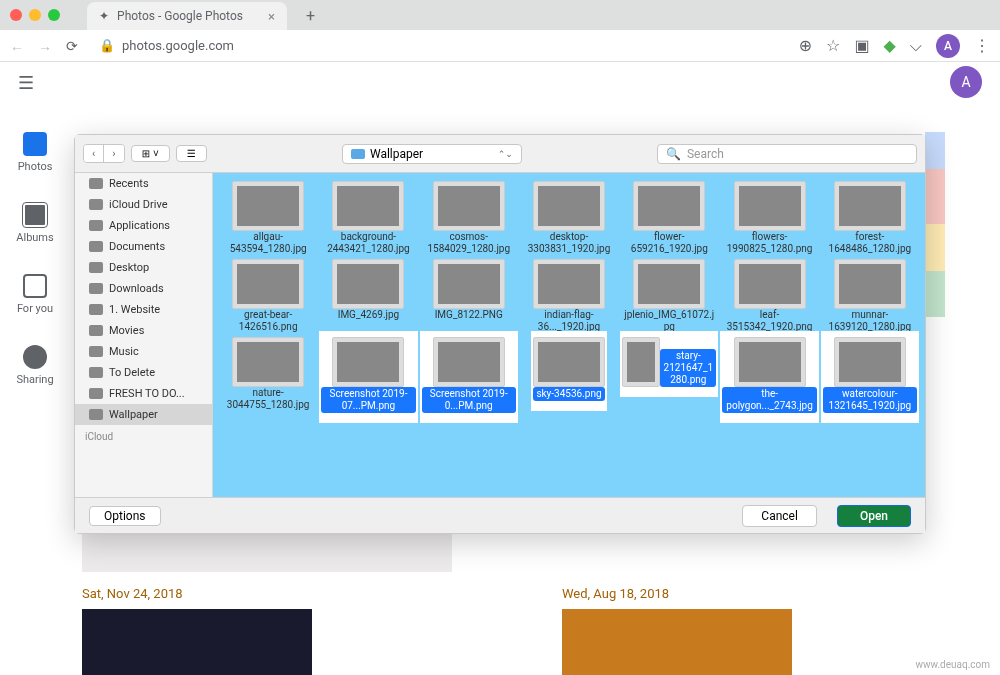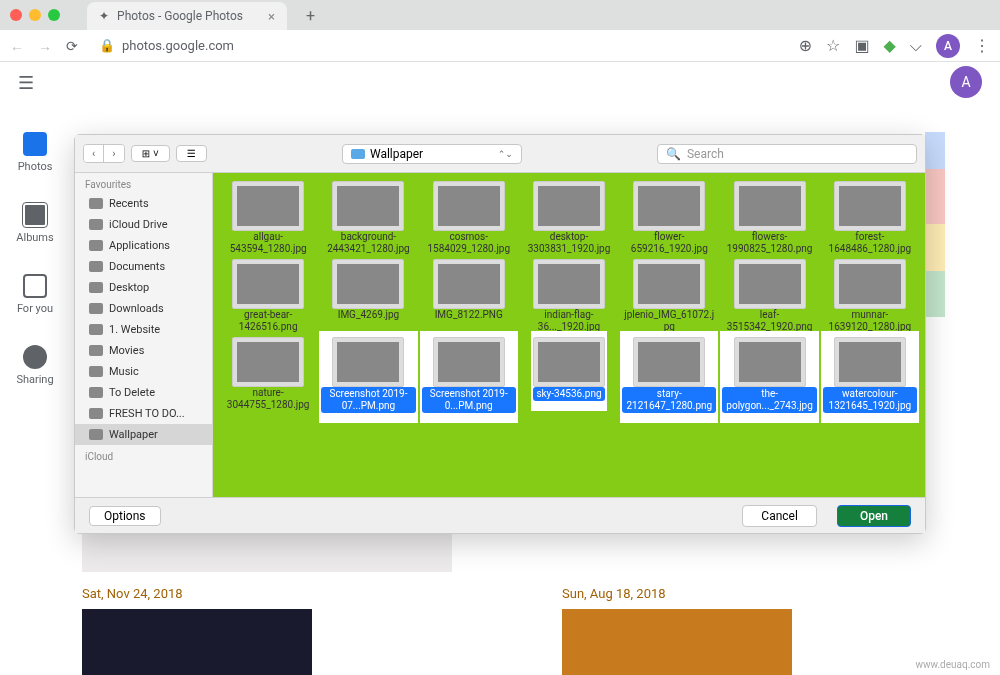--- a/index.html
+++ b/index.html
@@ -54,21 +54,21 @@
 .loc-select .chev { margin-left: auto; font-size: 9px; color: #666; }
 .search-box { flex: 0 0 260px; background: #fff; border: 1px solid #c7c7c7; border-radius: 4px; padding: 2px 8px; display: flex; align-items: center; gap: 6px; font-size: 12px; color: #999; }
 
 .dlg-main { display: flex; flex: 1; overflow: hidden; }
 .dlg-sidebar { width: 138px; border-right: 1px solid #d5d5d5; background: #f4f4f4; font-size: 11px; overflow-y: auto; }
 .fav-header { padding: 6px 10px 3px; color: #888; font-size: 10px; }
 .fav-item { padding: 4px 10px 4px 14px; display: flex; align-items: center; gap: 6px; color: #333; }
 .fav-item.sel { background: #d6d6d6; }
 .fav-ic { width: 14px; height: 11px; background: #888; border-radius: 2px; flex-shrink: 0; }
 
-.dlg-files { flex: 1; background: #84cc16; padding: 8px; overflow-y: auto; }
+.dlg-files { flex: 1; background: #7dd3fc; padding: 8px; overflow-y: auto; }
 .file-grid { display: grid; grid-template-columns: repeat(7, 1fr); gap: 4px 6px; }
 .file-item { display: flex; flex-direction: column; align-items: center; font-size: 10px; text-align: center; line-height: 12px; }
 .file-thumb { width: 72px; height: 50px; background: #ddd; border: 1px solid #ccc; border-radius: 2px; padding: 4px; display:flex; align-items:center; justify-content:center; position: relative; }
 .file-thumb .inner { width: 100%; height: 100%; background: #888; }
 .file-item.selected .fname { background: #1976ff; color: #fff; border-radius: 3px; padding: 1px 3px; }
 .sel-bg { background: #fff; padding: 6px 2px 10px; margin: -6px -2px -10px; }
 .fname { color: #333; word-break: break-word; max-width: 96px; }
 
 .dlg-footer { height: 36px; border-top: 1px solid #d0d0d0; background: #efefef; display: flex; align-items: center; padding: 0 14px; gap: 20px; }
 .opt-btn { background: #fff; border: 1px solid #c7c7c7; border-radius: 4px; padding: 2px 14px; font-size: 12px; }
@@ -146,21 +146,21 @@
     <div class="app-content">
       <div class="pinkbar"></div>
       <div class="photo-section">
         <div style="width:370px; height:120px; background:#eceaea;" class="hex-bg"></div>
         <div class="date-row">
           <div>
             <div class="date-label">Sat, Nov 24, 2018</div>
             <div class="photo-thumb" style="width:230px;background:#1a1a2e"></div>
           </div>
           <div>
-            <div class="date-label">Sun, Aug 18, 2018</div>
+            <div class="date-label">Wed, Aug 18, 2018</div>
             <div class="photo-thumb" style="width:230px;background:#c77b1e"></div>
           </div>
         </div>
       </div>
     </div>
   </div>
 
   <div class="dialog">
     <div class="dlg-toolbar">
       <div class="nav-group">
@@ -178,21 +178,20 @@
         <span class="chev">⌃⌄</span>
       </div>
       <div style="flex:1"></div>
       <div class="search-box">
         <span>🔍</span>
         <span>Search</span>
       </div>
     </div>
     <div class="dlg-main">
       <div class="dlg-sidebar">
-        <div class="fav-header">Favourites</div>
         <div id="fav-list">
             <div class="fav-item">
               <div class="fav-ic"></div>
               <span>Recents</span>
             </div>
             <div class="fav-item">
               <div class="fav-ic"></div>
               <span>iCloud Drive</span>
             </div>
             <div class="fav-item">
@@ -348,21 +347,21 @@
             </div>
             <div class="file-item selected">
               <div class="sel-bg" style="display: flex; flex-direction: column; align-items: center;">
                 <div class="file-thumb">
                   <div class="inner c-blue"></div>
                 </div>
                 <div class="fname">sky-34536.png</div>
               </div>
             </div>
             <div class="file-item selected">
-              <div class="sel-bg" style="display: flex; flex-direction: column; align-items: center;">
+              <div class="sel-bg" style="display: flex; flex-direction: row; align-items: flex-end;">
                 <div class="file-thumb">
                   <div class="inner c-train"></div>
                 </div>
                 <div class="fname">stary-2121647_1280.png</div>
               </div>
             </div>
             <div class="file-item selected">
               <div class="sel-bg" style="display: flex; flex-direction: column; align-items: center;">
                 <div class="file-thumb">
                   <div class="inner c-white"></div>

